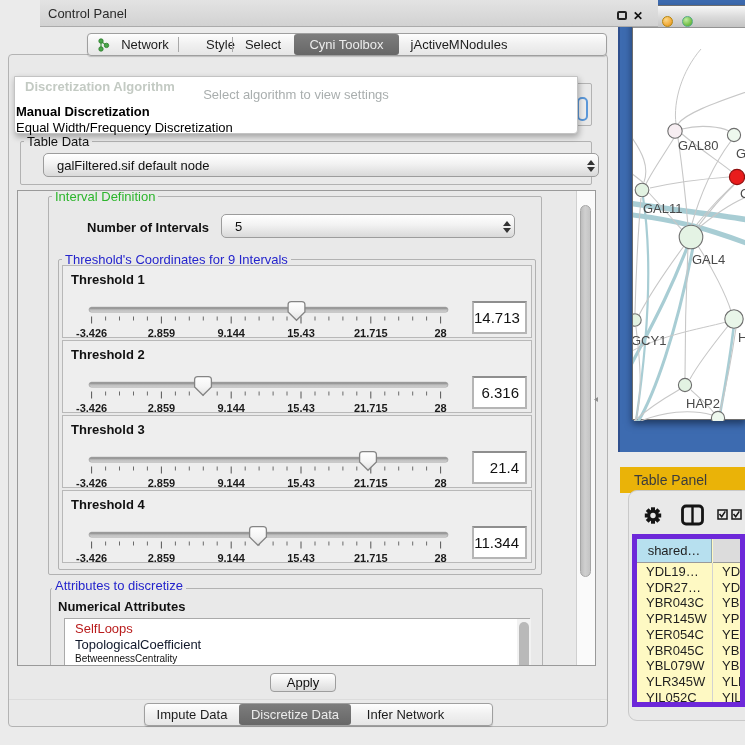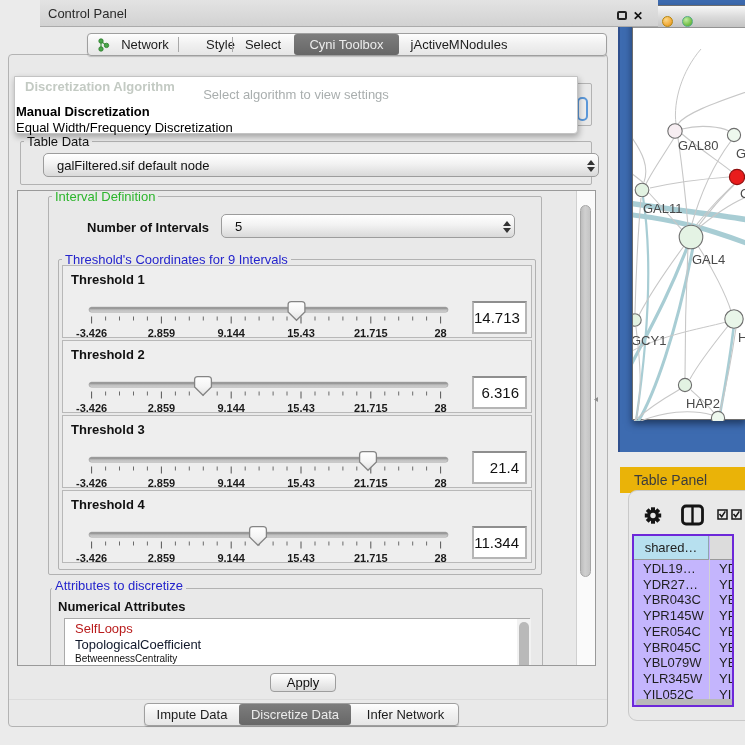--- a/index.html
+++ b/index.html
@@ -4,21 +4,21 @@
 html,body { width:745px; height:745px; overflow:hidden; }
 body { font-family:"Liberation Sans", sans-serif; background:#ebebeb; position:relative; }
 
 #desktop { position:absolute; left:618px; top:0; width:127px; height:452px; background:#3d6bb0; border-left:2px solid #30508e; }
 #netwin { position:absolute; left:632px; top:5px; width:114px; height:415px; background:#fff; border:1px solid #6e6e6e; box-shadow:0 4px 7px rgba(10,20,40,0.55);padding-left:16px; }
 #nettitle { position:absolute; left:0; top:0; width:100%; height:22px; background:linear-gradient(#f7f7f7,#d9d9d9 55%,#c4c4c4); border-bottom:1px solid #939393; }
 .light { position:absolute; top:10px; width:11px; height:11px; border-radius:50%; }
 
 #tpbar { position:absolute; left:620px; top:455px; width:125px; height:26px; background:#eab308; color:#3c3c3c; font-size:14px; line-height:26px; padding-left:14px;margin-top:12px; }
 #tpanel { position:absolute; left:628px; top:490px; width:130px; height:231px; background:#e9e9e9; border:1px solid #c9c9c9; border-radius:9px; }
-#ttable { position:absolute; left:632px; top:534px; width:102px; height:173px; background:#c4b5fd; border:2px solid #6d28d9; overflow:hidden; }
+#ttable { position:absolute; left:632px; top:534px; width:113px; height:173px; background:#fef9c3; border:5px solid #6d28d9; overflow:hidden; }
 .trow { position:absolute; left:0; width:113px; height:16px; font-size:13px; color:#1f1f1f; }
 .trow .c1 { position:absolute; left:9px; }
 .trow .c2 { position:absolute; left:85px; }
 
 #cpanel { position:absolute; left:0; top:0; width:618px; height:745px; background:#ebebeb; }
 #cptitle { position:absolute; left:0; top:0; width:618px; height:27px; background:linear-gradient(#e3e3e3,#d2d2d2); border-bottom:1px solid #ababab;margin-left:40px; }
 #cptitle span { position:absolute; left:8px; top:6px; font-size:13px; color:#2a2a2a; }
 #outer { position:absolute; left:8px; top:54px; width:600px; height:673px; background:#e9e9e9; border:1px solid #b3b3b3; border-radius:4px; }
 .tabstrip { position:absolute; height:23px; background:linear-gradient(#fefefe,#f1f1f1 45%,#e6e6e6); border:1px solid #9f9f9f; border-radius:4px; box-shadow:0 1px 1px rgba(0,0,0,0.18); }
 .tab { position:absolute; top:0; height:21px; line-height:21px; font-size:13px; color:#1c1c1c; text-align:center; }
@@ -445,20 +445,20 @@
     <div style="position:absolute;left:10px;top:2px;font-size:13px;font-weight:bold;color:#c3cac3;">Discretization Algorithm</div>
     <div style="position:absolute;left:0;top:10px;width:100%;text-align:center;font-size:13px;color:#a9aeae;">Select algorithm to view settings</div>
     <div style="position:absolute;left:1px;top:27px;font-size:13px;font-weight:bold;color:#000;">Manual Discretization</div>
     <div style="position:absolute;left:1px;top:43px;font-size:13px;color:#000;">Equal Width/Frequency Discretization</div>
   </div>
 
   <div style="position:absolute;left:270px;top:673px;width:66px;height:19px;background:linear-gradient(#ffffff,#f0f0f0 45%,#dcdcdc);border:1px solid #9d9d9d;border-radius:4px;text-align:center;font-size:13px;line-height:18px;color:#111;">Apply</div>
 
   <div style="position:absolute;left:9px;top:699px;width:598px;height:1px;background:#dcdcdc;"></div>
 
-  <div class="tabstrip" style="left:144px; top:703px; width:315px;">
+  <div class="tabstrip" style="left:144px; top:703px; width:349px;">
     <div class="tab" style="left:0; width:94px;">Impute Data</div>
     <div class="tabdark" style="left:94px; width:112px;">Discretize Data</div>
     <div class="tab" style="left:206px; width:109px;">Infer Network</div>
   </div>
 
   <div style="position:absolute;left:594px;top:397px;width:4px;height:5px;background:#909090;clip-path:polygon(100% 0,0 50%,100% 100%);"></div>
 </div>
 
 </body></html>

